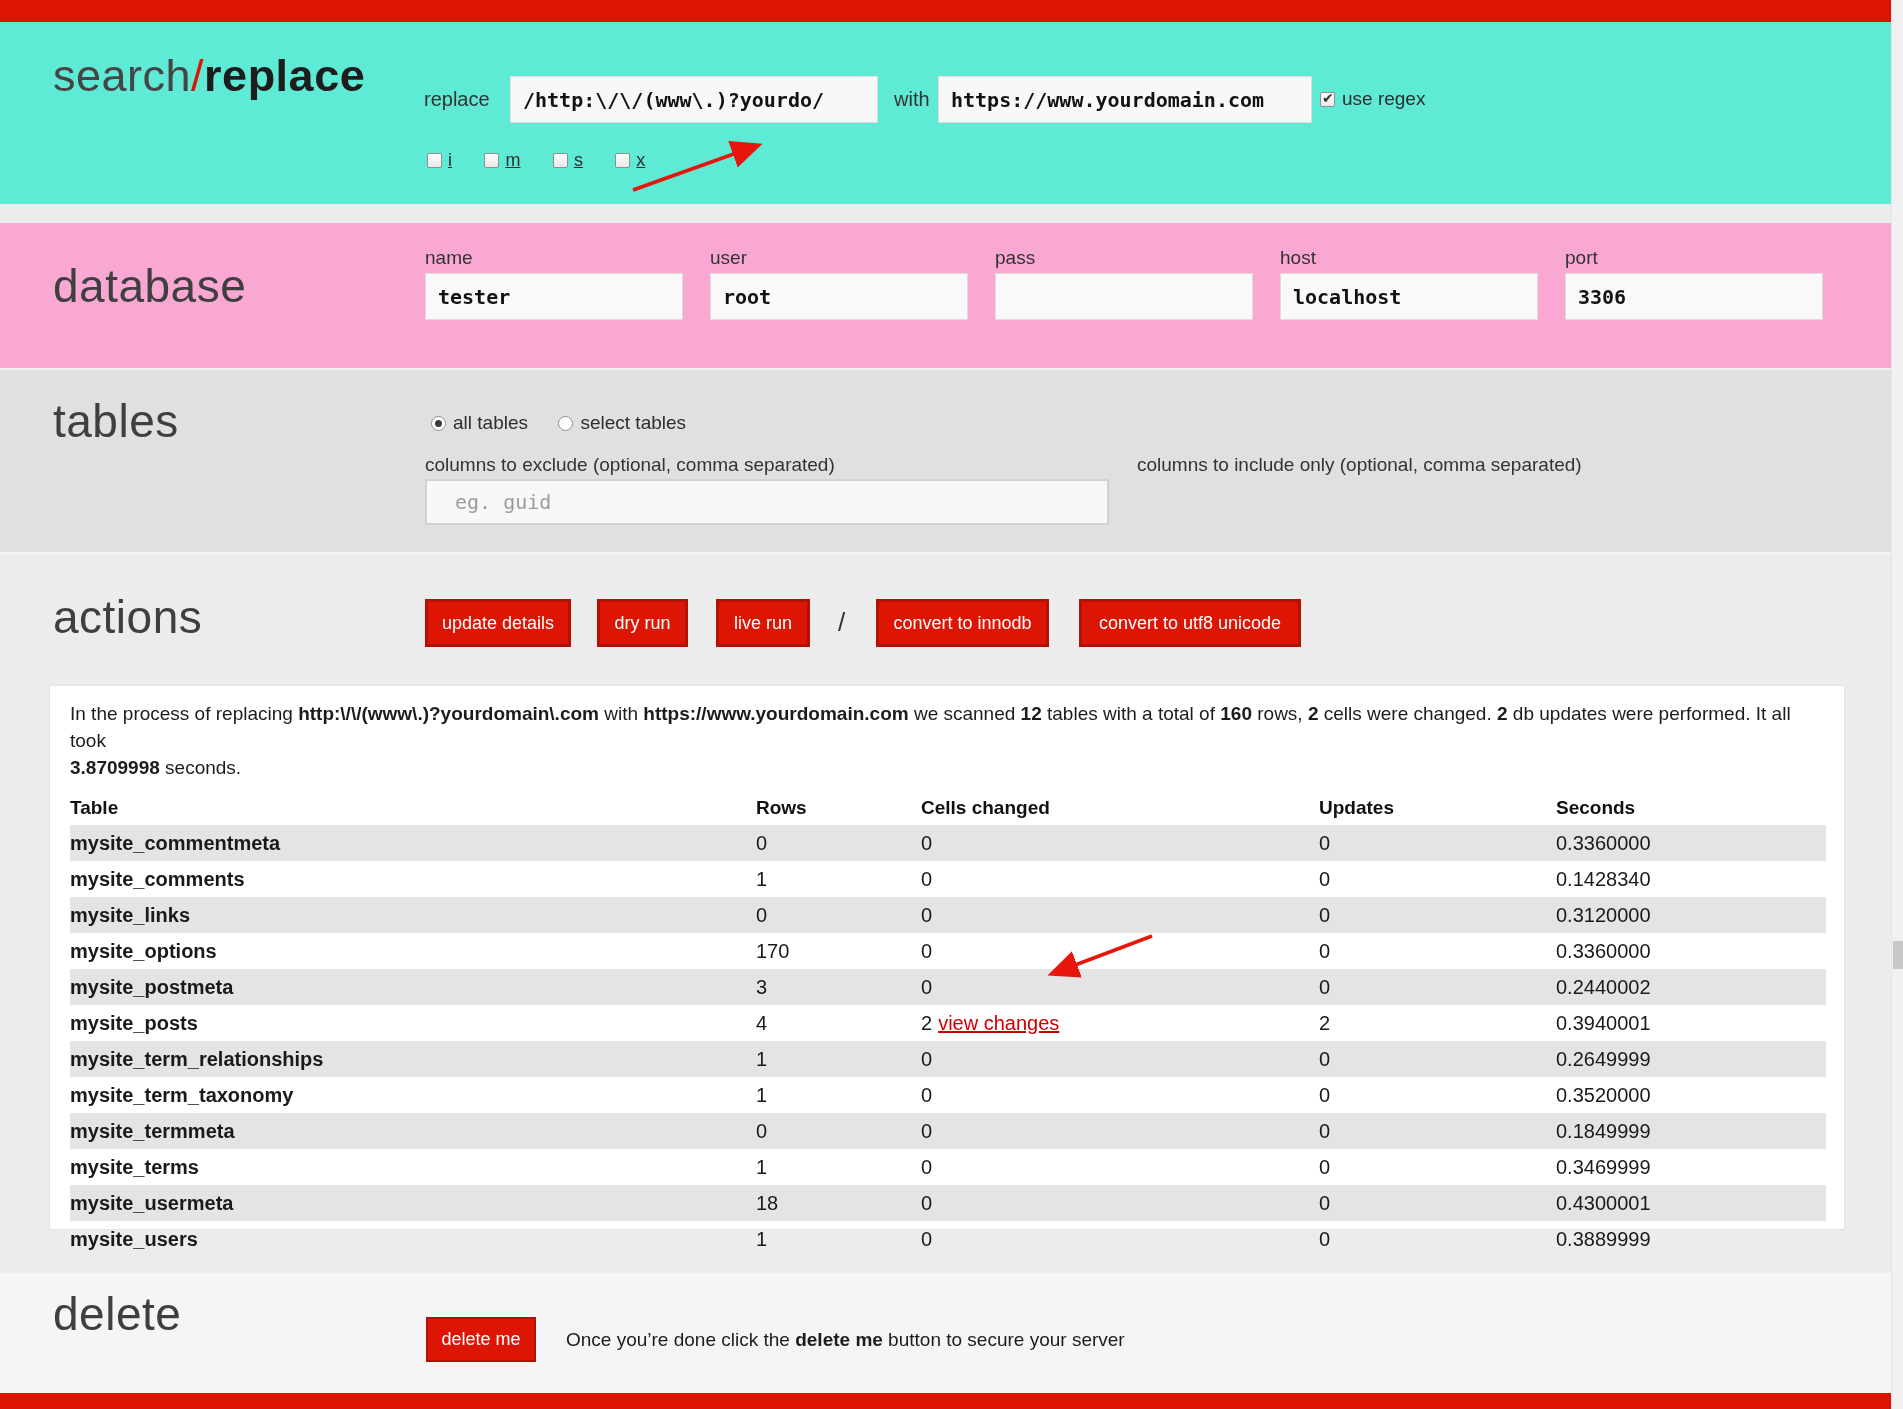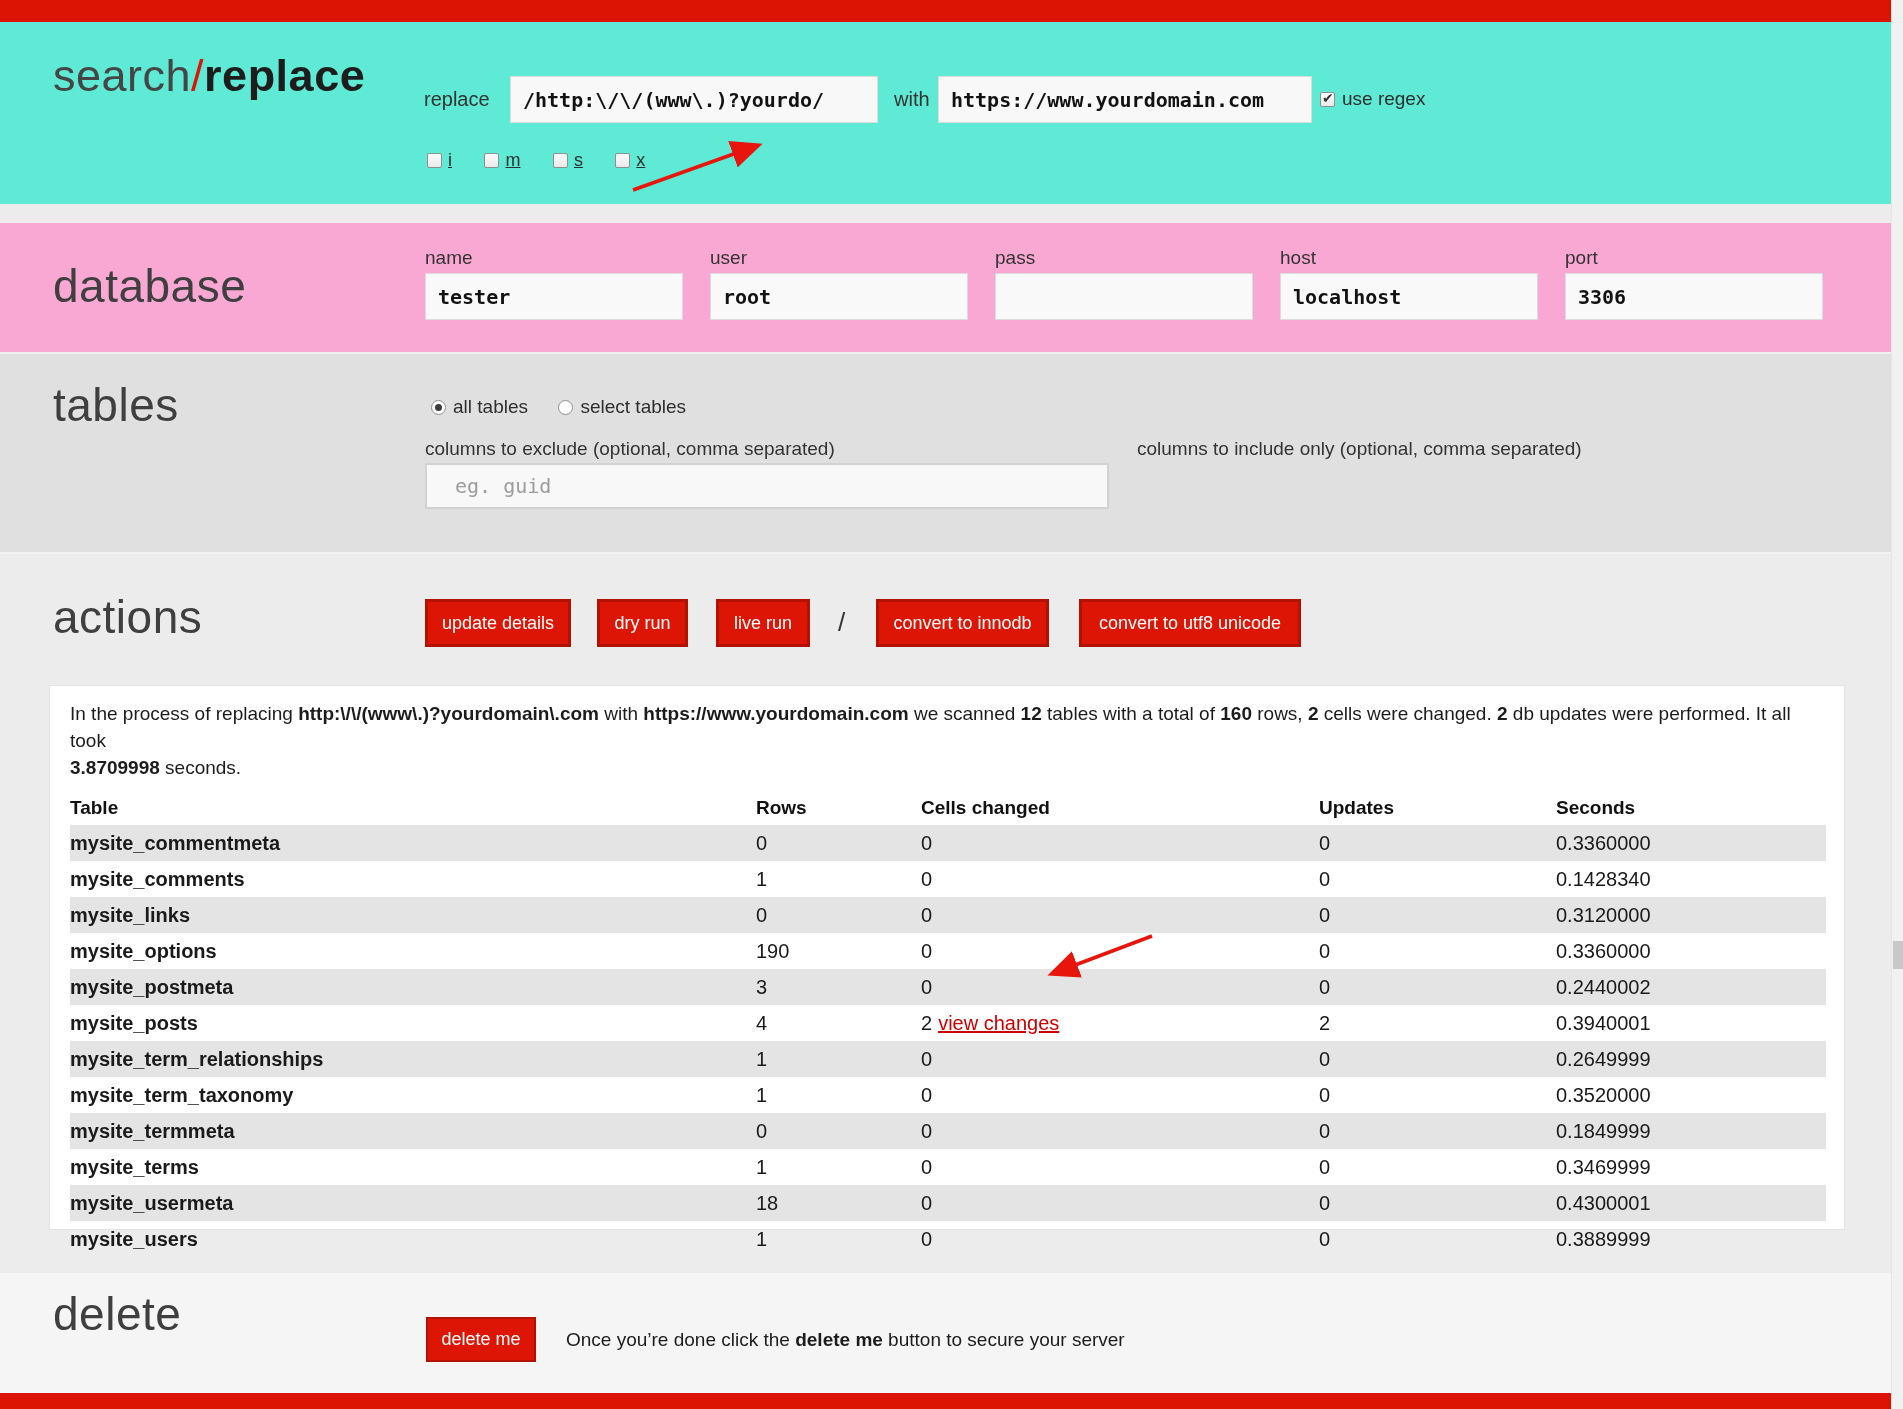--- a/index.html
+++ b/index.html
@@ -11,21 +11,21 @@
     overflow: hidden;
     color: #222;
   }
   .bar { position: absolute; left: 0; width: 1891px; background: #dc1404; }
   .bar-top { top: 0; height: 22px; }
   .bar-bottom { top: 1393px; height: 16px; }
 
   .section { position: absolute; left: 0; width: 1891px; }
   .sec-search   { top: 22px;   height: 182px; background: #5eead4; }
   .sec-database { top: 204px;  height: 148px; background: #f9a8d4; border-top: 2px solid #efefef; margin-top: 17px; }
-  .sec-tables   { top: 352px;  height: 212px; background: #e0e0e0; border-top: 2px solid #f1f1f1; }
+  .sec-tables   { top: 368px;  height: 212px; background: #e0e0e0; border-top: 2px solid #f1f1f1; }
   .sec-actions  { top: 552px;  height: 721px; background: #ececec; border-top: 2px solid #f4f4f4; }
   .sec-delete   { top: 1273px; height: 120px; background: #f5f5f5; }
 
   .heading {
     position: absolute; left: 53px;
     font-size: 46px; font-weight: 200; color: #3f3f3f; letter-spacing: .5px;
   }
   .logo { position: absolute; left: 53px; top: 28px; font-size: 45px; letter-spacing: .5px; }
   .logo .lg-search  { font-weight: 300; color: #454545; }
   .logo .lg-slash   { font-weight: 300; color: #dc1404; }
@@ -232,21 +232,21 @@
   <tr>
     <td class="c-name">mysite_links</td>
     <td>0</td>
     <td><span class="num">0</span></td>
     <td>0</td>
     <td>0.3120000</td>
   </tr>
 
   <tr>
     <td class="c-name">mysite_options</td>
-    <td>190</td>
+    <td>170</td>
     <td><span class="num">0</span></td>
     <td>0</td>
     <td>0.3360000</td>
   </tr>
 
   <tr>
     <td class="c-name">mysite_postmeta</td>
     <td>3</td>
     <td><span class="num">0</span></td>
     <td>0</td>

